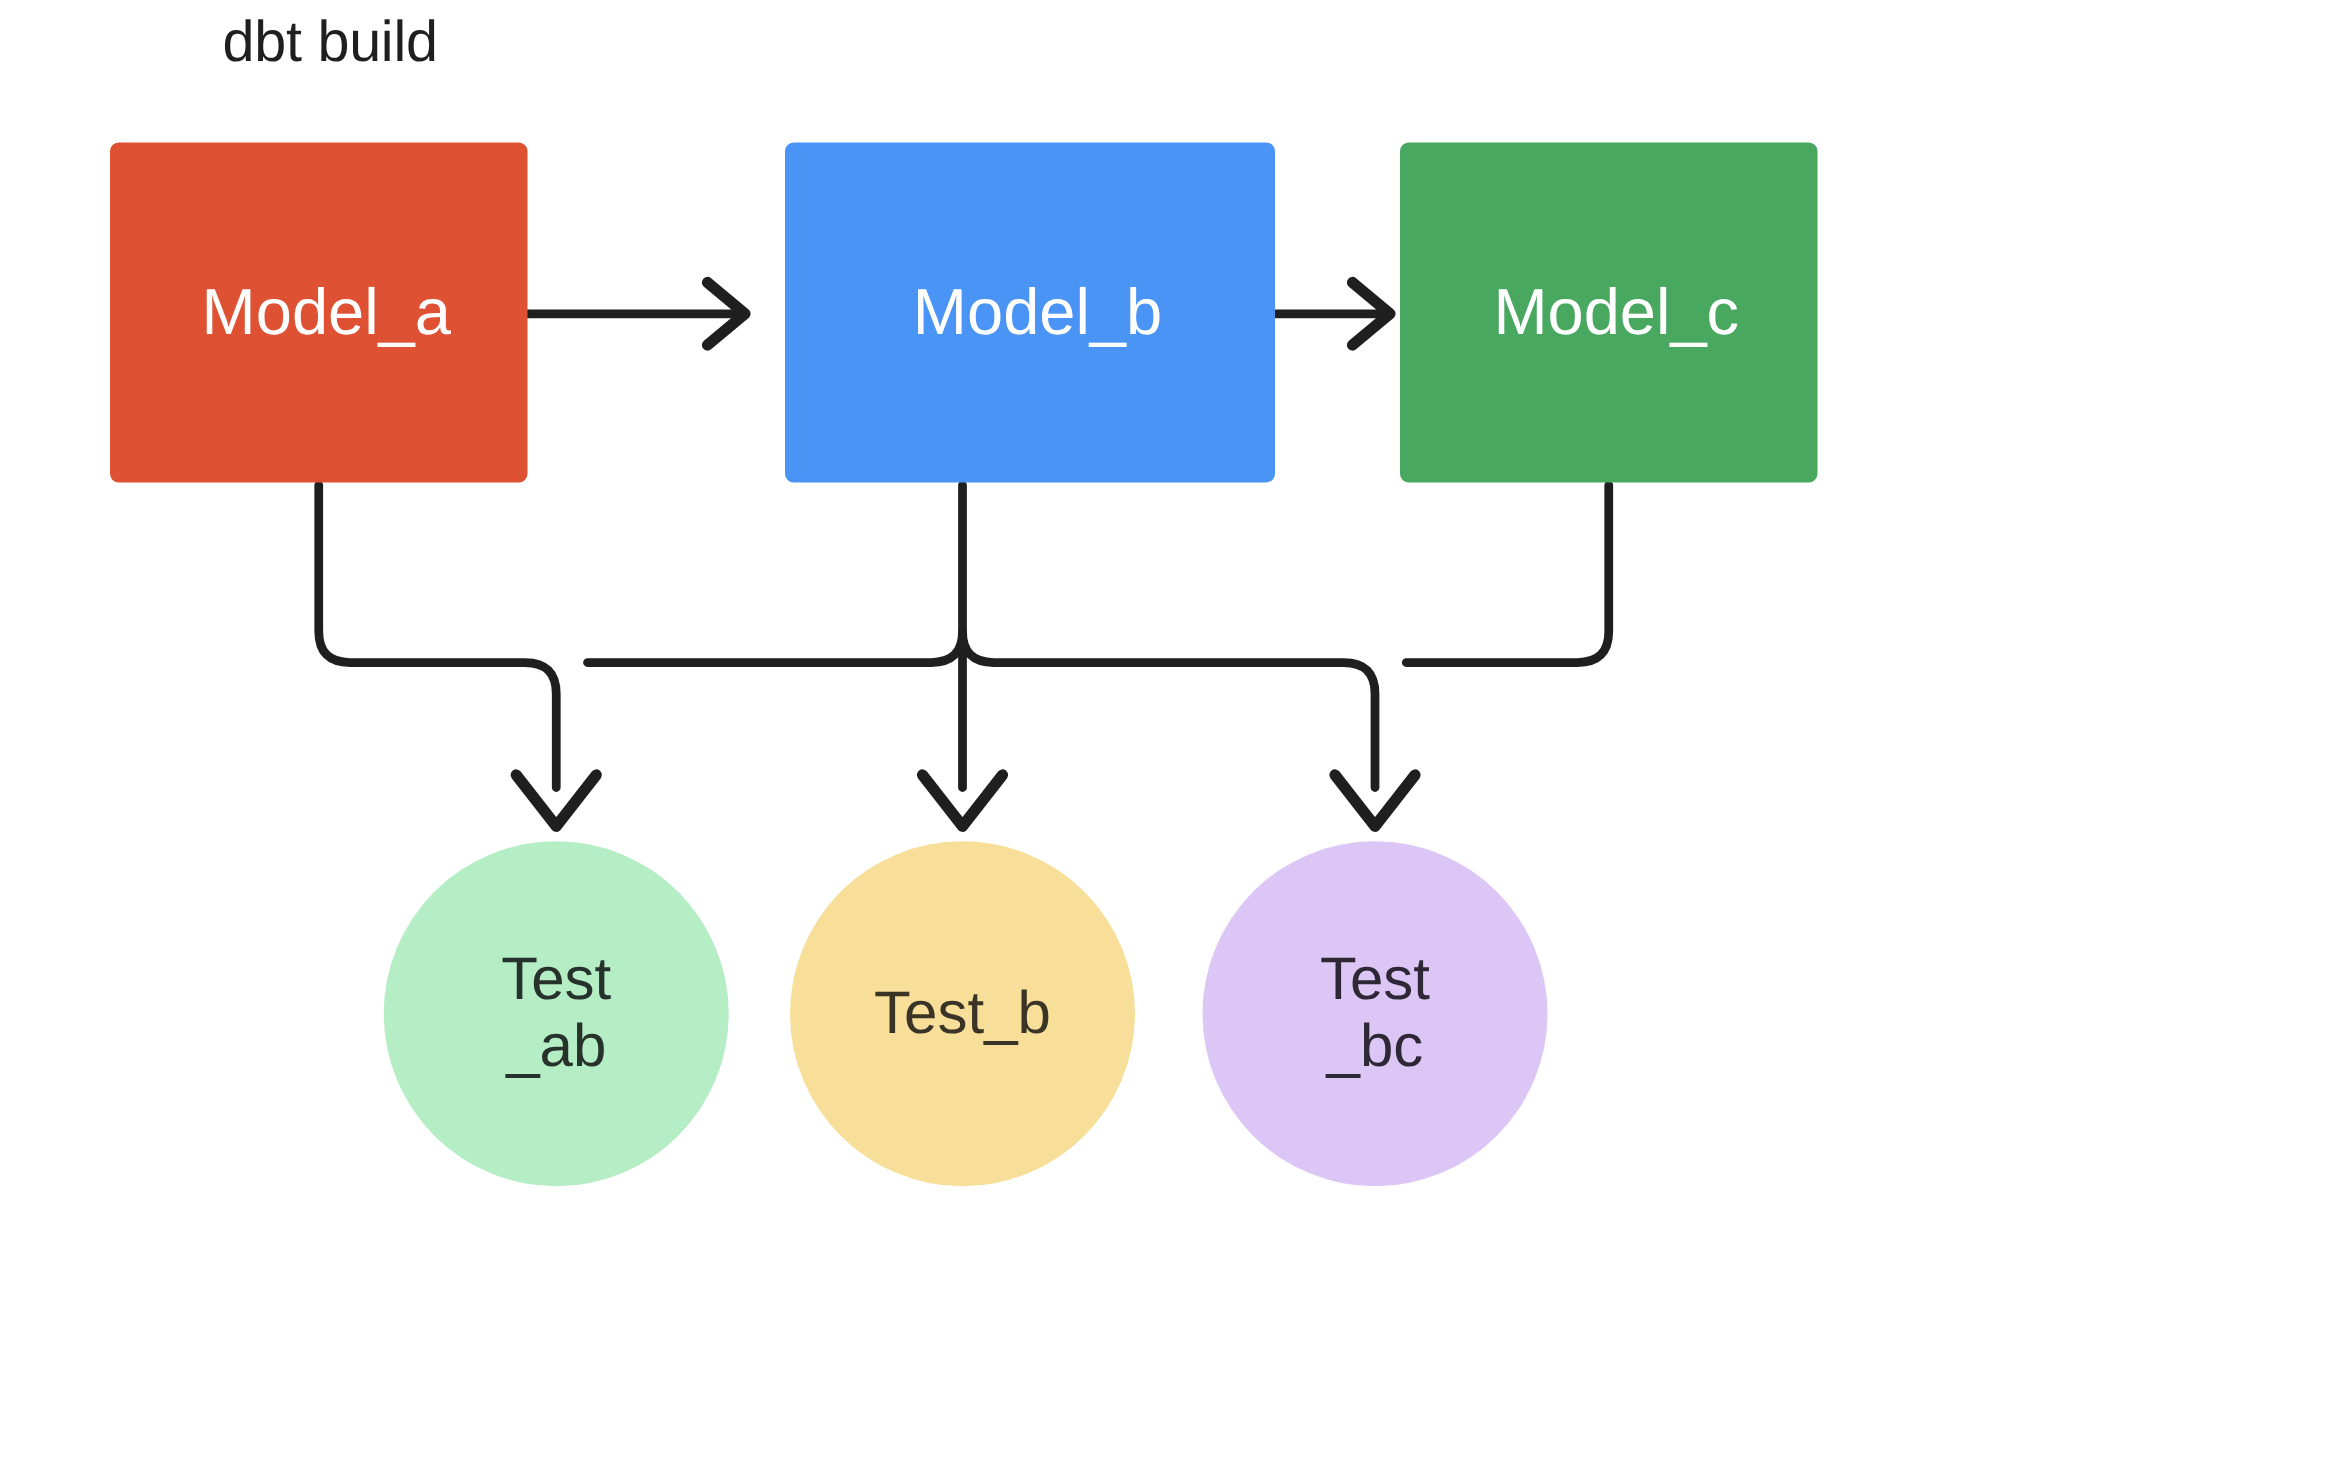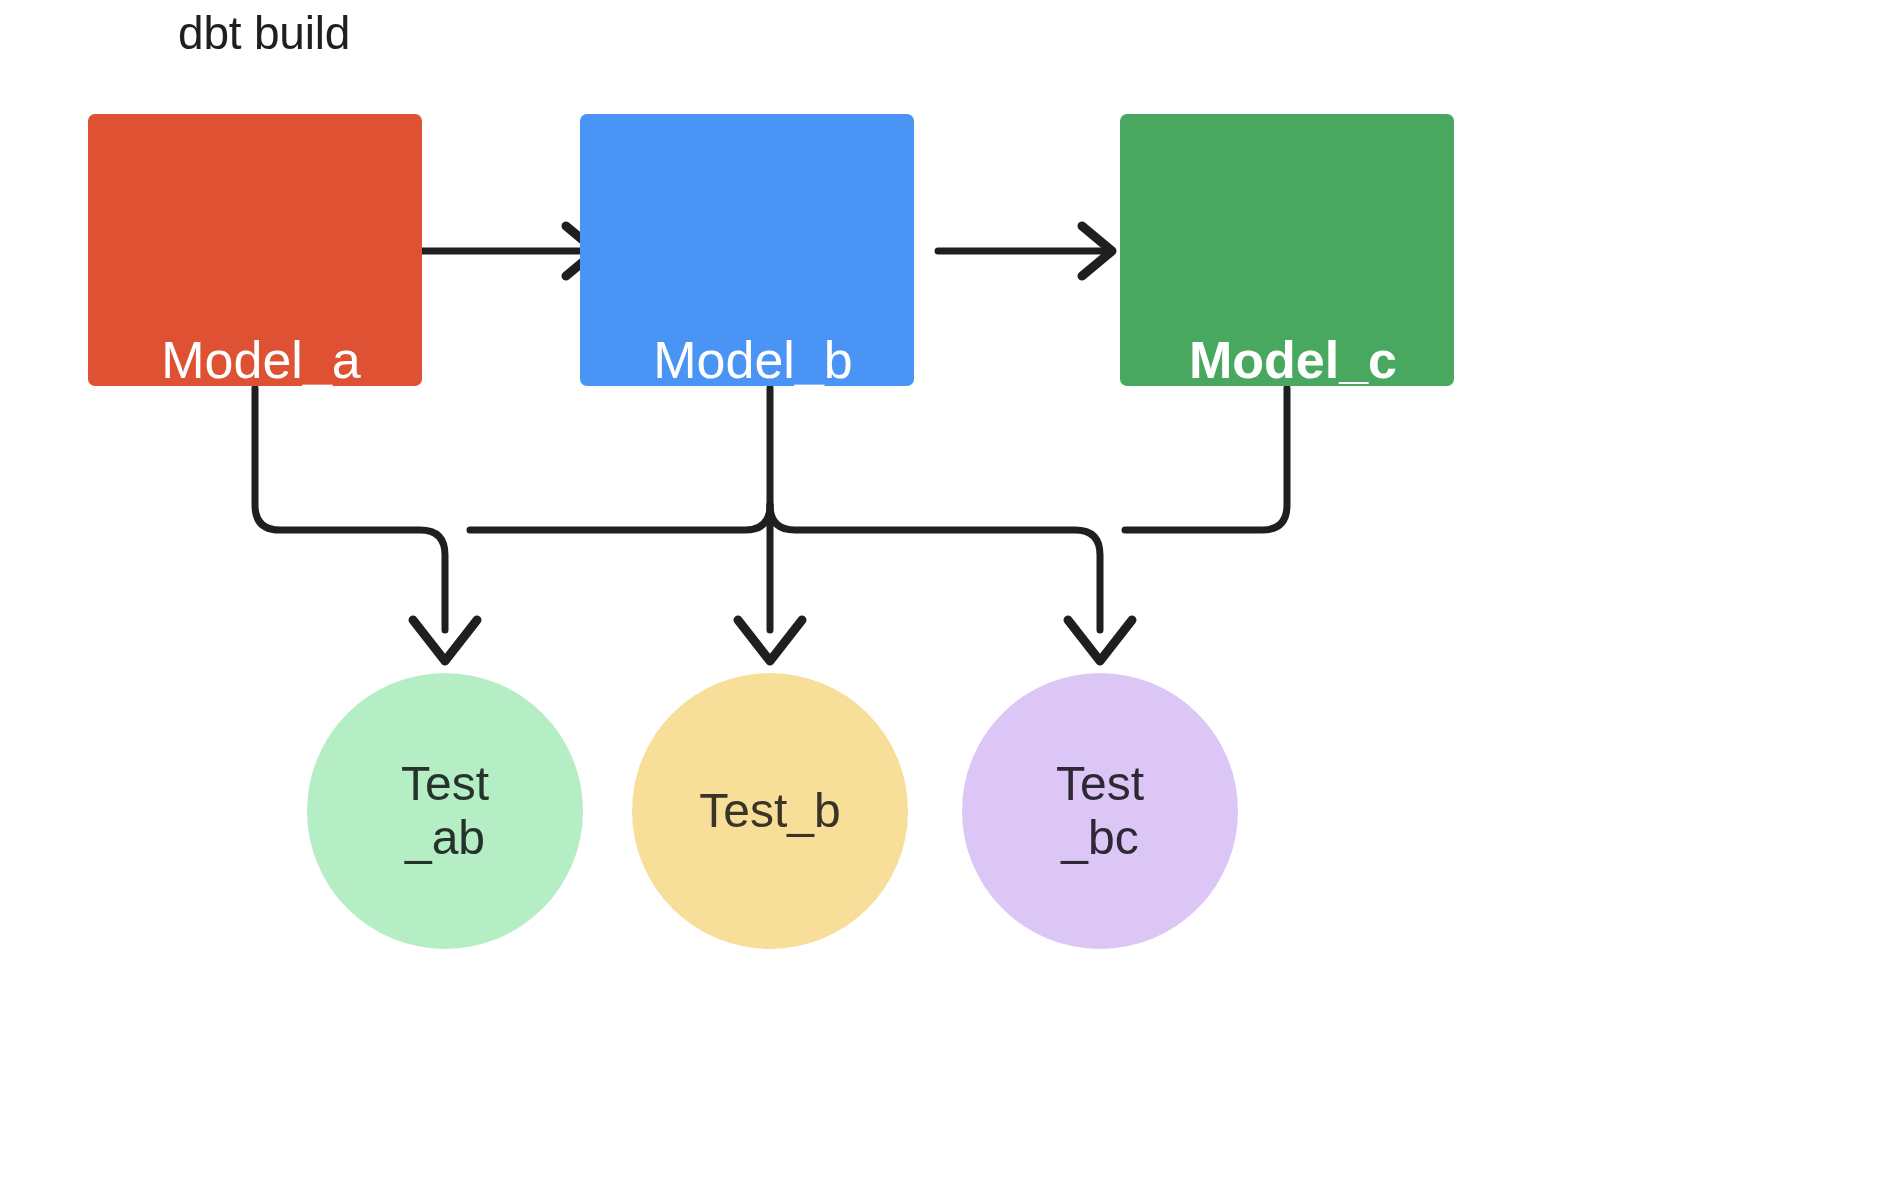--- a/index.html
+++ b/index.html
@@ -34,21 +34,21 @@
     line-height: 1.1;
     color: #1f1f1f;
     letter-spacing: -0.2px;
     white-space: nowrap;
   }
   .model-node {
     position: absolute;
     box-sizing: border-box;
     border-radius: 7px;
     display: flex;
-    align-items: flex-end;
+    align-items: center;
     justify-content: center;
     padding-left: 12px;
   }
   .model-label {
     font-size: 52px;
     color: #ffffff;
     line-height: 1;
     white-space: nowrap;
     letter-spacing: 0px;
   }
@@ -112,25 +112,25 @@
         <path d="M 1287 388 L 1287 505 Q 1287 530 1262 530 L 1125 530"></path>
       </g>
 
     </g>
   </svg>
 
   <div class="model-node" style="left:88px; top:114px; width:334px; height:272px; background:#de5133;">
     <span class="model-label">Model_a</span>
   </div>
 
-  <div class="model-node" style="left:580px; top:114px; width:334px; height:272px; background:#4a94f5;">
+  <div class="model-node" style="left:628px; top:114px; width:392px; height:272px; background:#4a94f5;">
     <span class="model-label">Model_b</span>
   </div>
 
-  <div class="model-node" style="left:1120px; top:114px; width:334px; height:272px; background:#49a860;font-weight:bold;">
+  <div class="model-node" style="left:1120px; top:114px; width:334px; height:272px; background:#49a860;">
     <span class="model-label">Model_c</span>
   </div>
 
   <div class="test-node" style="left:307px; top:673px; width:276px; height:276px; background:#b5edc4;">
     <span class="test-label" style="color:#26322b;">Test
 _ab</span>
   </div>
 
   <div class="test-node" style="left:632px; top:673px; width:276px; height:276px; background:#f7df9a;">
     <span class="test-label" style="color:#3a3427;">Test_b</span>

